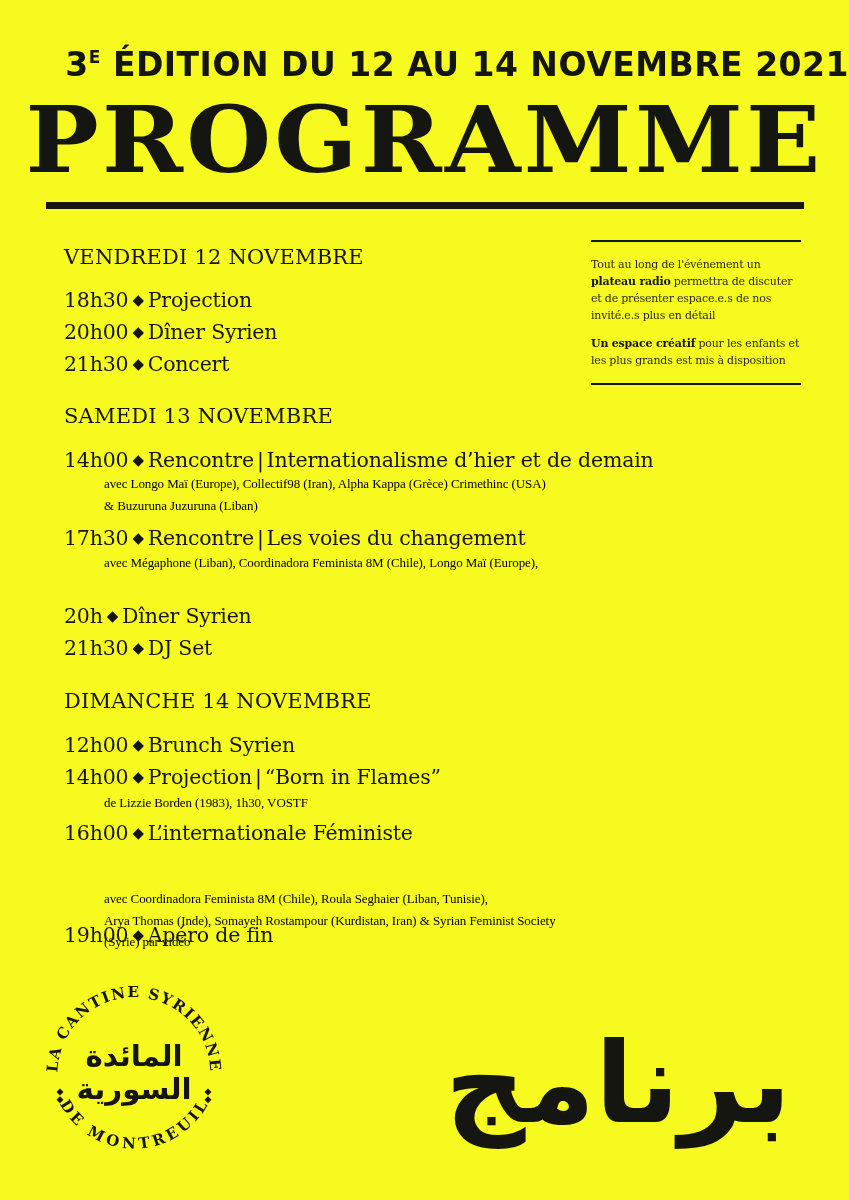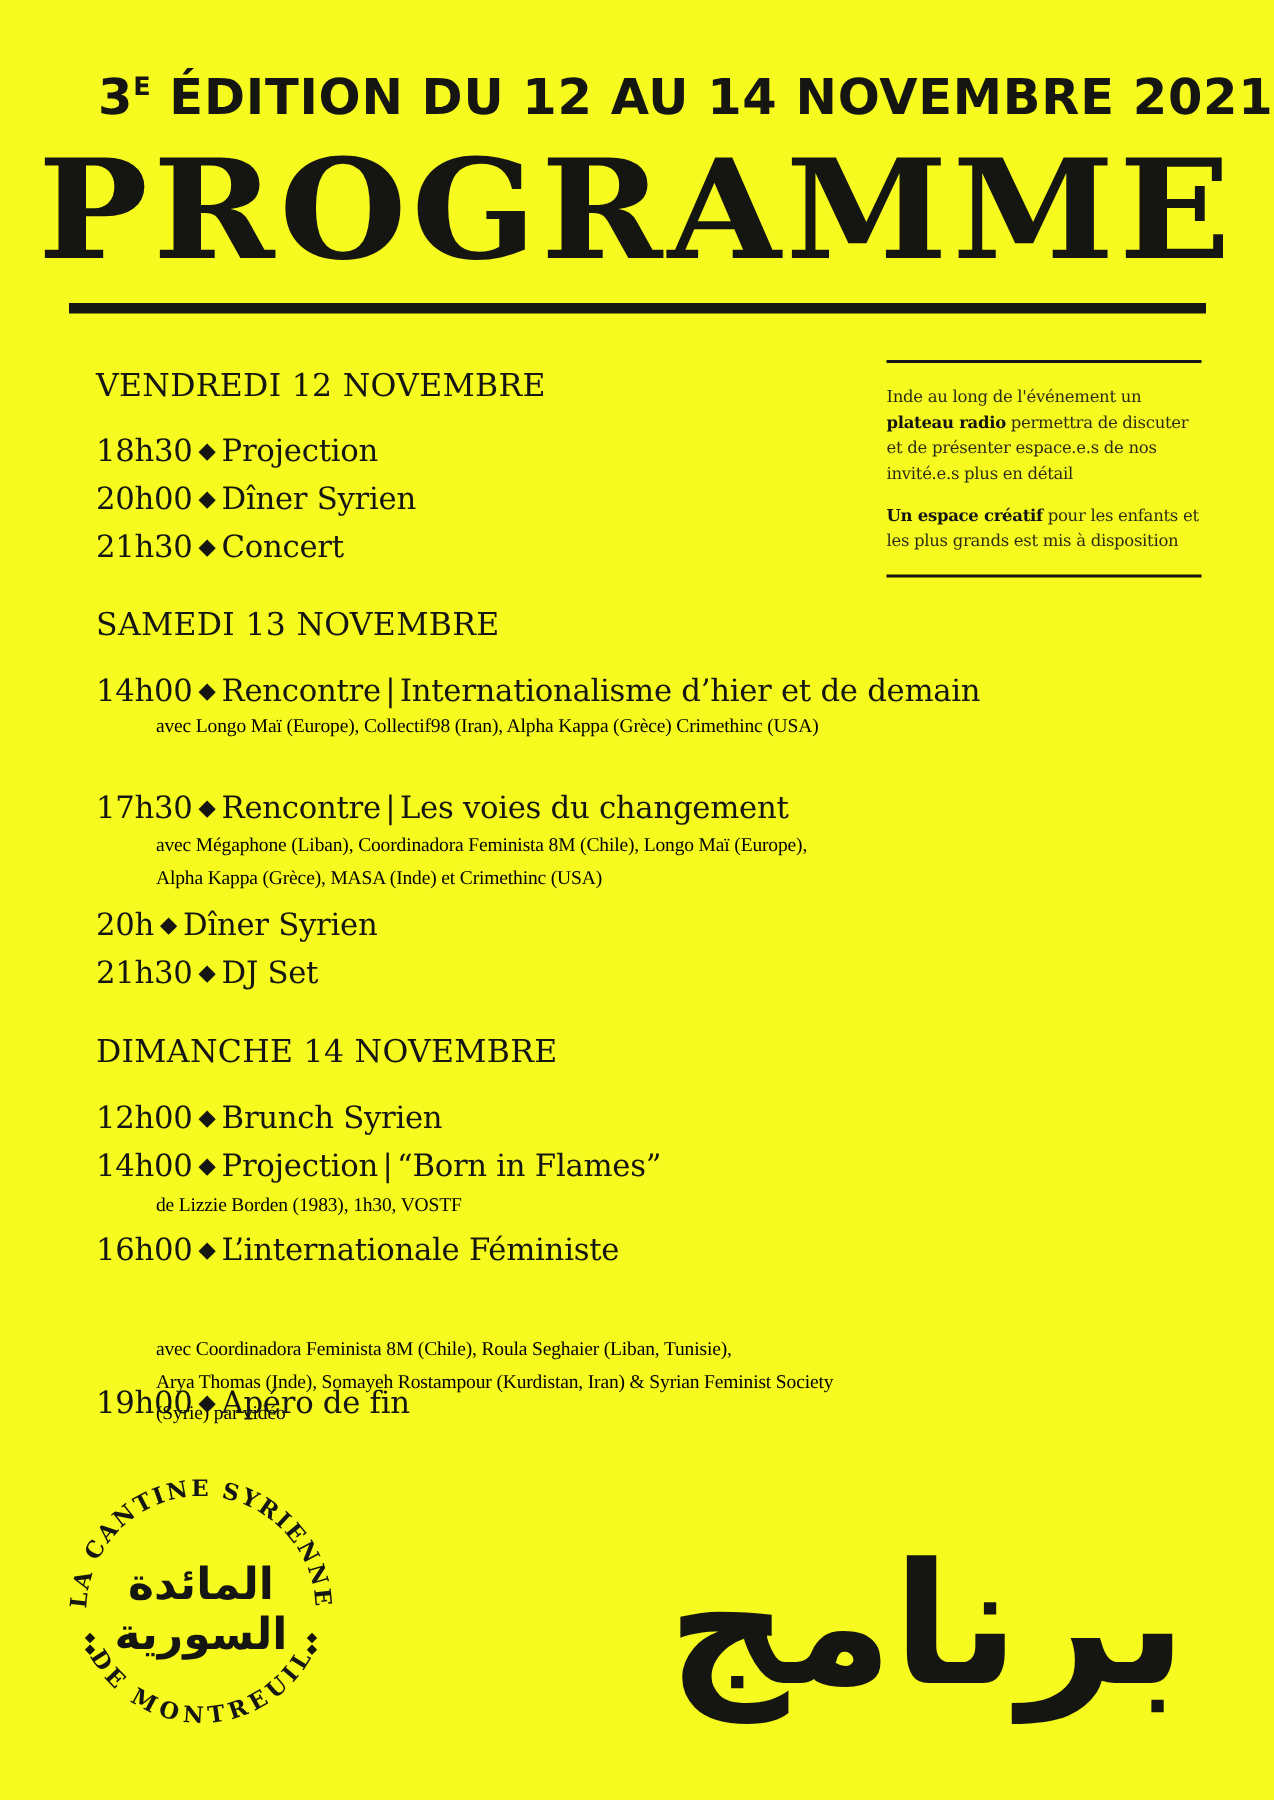--- a/index.html
+++ b/index.html
@@ -138,21 +138,21 @@
 </head>
 <body>
 
 <div class="edition"><span>3</span><sup>E</sup><span> ÉDITION DU 12 AU 14 NOVEMBRE 2021</span></div>
 <div class="title">PROGRAMME</div>
 <div class="title-rule"></div>
 
 <div class="sidebox">
   <div class="side-rule"></div>
   <div class="side-text" style="margin-top:14px;">
-    <div>Inde au long de l'événement un</div>
+    <div>Tout au long de l'événement un</div>
     <div><b>plateau radio</b><span> permettra de discuter</span></div>
     <div>et de présenter espace.e.s de nos</div>
     <div>invité.e.s plus en détail</div>
   </div>
   <div class="side-text" style="margin-top:11px;">
     <div><b>Un espace créatif</b><span> pour les enfants et</span></div>
     <div>les plus grands est mis à disposition</div>
   </div>
   <div class="side-rule" style="margin-top:14px;"></div>
 </div>
@@ -167,27 +167,27 @@
 <div class="event" style="top:351px;">
   <span>21h30</span><span class="diamond">◆</span><span>Concert</span>
 </div>
 
 <div class="day-heading" style="top:404px;">SAMEDI 13 NOVEMBRE</div>
 <div class="event" style="top:447px;">
   <span>14h00</span><span class="diamond">◆</span><span>Rencontre</span><span class="sep">|</span><span class="light">Internationalisme d’hier et de demain</span>
 </div>
 <div class="detail" style="top:473px;">
   <div>avec Longo Maï (Europe), Collectif98 (Iran), Alpha Kappa (Grèce) Crimethinc (USA)</div>
+  <div>&amp; Buzuruna Juzuruna (Liban)</div>
 </div>
 <div class="event" style="top:525px;">
   <span>17h30</span><span class="diamond">◆</span><span>Rencontre</span><span class="sep">|</span><span class="light">Les voies du changement</span>
 </div>
 <div class="detail" style="top:552px;">
   <div>avec Mégaphone (Liban), Coordinadora Feminista 8M (Chile), Longo Maï (Europe),</div>
-  <div>Alpha Kappa (Grèce), MASA (Inde) et Crimethinc (USA)</div>
 </div>
 <div class="event" style="top:603px;">
   <span>20h</span><span class="diamond">◆</span><span>Dîner Syrien</span>
 </div>
 <div class="event" style="top:635px;">
   <span>21h30</span><span class="diamond">◆</span><span>DJ Set</span>
 </div>
 
 <div class="day-heading" style="top:689px;">DIMANCHE 14 NOVEMBRE</div>
 <div class="event" style="top:732px;">

